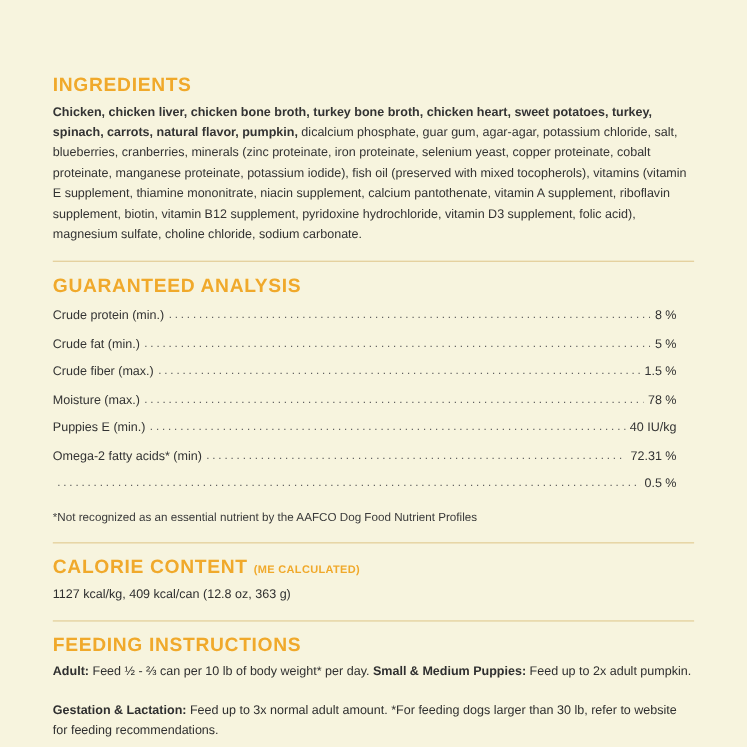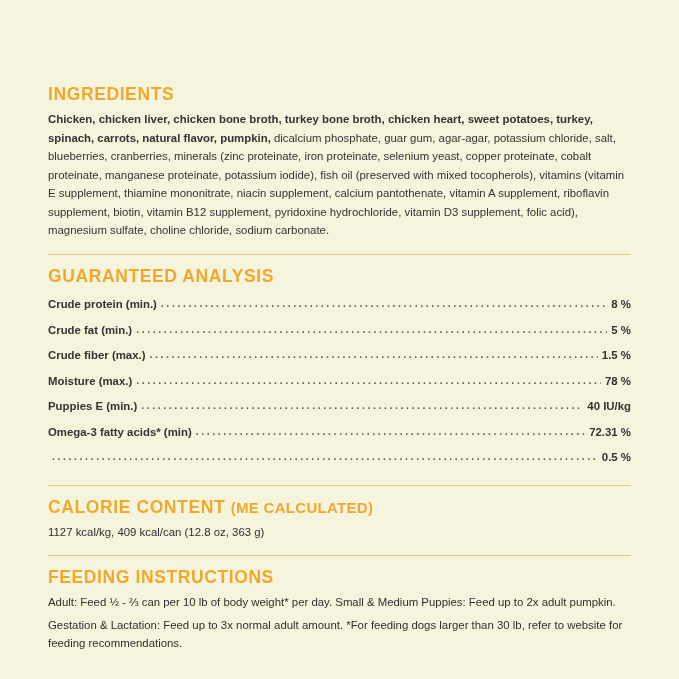--- a/index.html
+++ b/index.html
@@ -12,58 +12,57 @@
     background: #f7f4de;
     font-family: "Liberation Sans", sans-serif;
     color: #2f2f2f;
     overflow: hidden;
   }
   .page {
     position: relative;
     width: 679px;
     height: 679px;
     box-sizing: border-box;
-    padding: 85px 48px 0 48px;
+    padding: 68px 48px 0 48px;
   }
   .section {
     margin: 0;
   }
   .sec-title {
     color: #f0a92b;
     font-weight: bold;
     letter-spacing: 0.6px;
     font-size: 17.5px;
     margin: 0 0 6px 0;
     line-height: 1.1;
   }
   .sec-title .sub {
-    font-size: 15px;
+    font-size: 10px;
     letter-spacing: 0.3px;
   }
   .rule {
     border-top: 1px solid #e0c98f;
     margin: 14px 0 12px 0;
     height: 0;
   }
   .body-text {
     font-size: 11.4px;
     line-height: 1.62;
     color: #333;
     text-align: left;
   }
   .body-text b {
     font-weight: bold;
     text-align: center;
   }
   
   .ga-list {
-    margin: 2px 0 0 0;
+    margin: 2px 16px 0 0;
     padding: 0;
     list-style: none;
-    font-weight: bold;
   }
   .ga-row {
     display: flex;
     align-items: baseline;
     font-size: 11.4px;
     line-height: 1.45;
     padding: 4.5px 0;
     color: #333;
   }
   .ga-label {
@@ -92,22 +91,22 @@
   .calorie-text {
     font-size: 11.4px;
     line-height: 1.6;
     margin-top: 2px;
   }
   .feeding-p {
     font-size: 11.4px;
     line-height: 1.62;
     margin: 0 0 2px 0;
   }
-  .feeding-p b { font-weight: normal; text-align: center; }
-  .mt2 { margin-top: 4px; }
+  .feeding-p b { font-weight: bold; text-align: center; }
+  .mt2 { margin-top: 16px; }
 </style>
 </head>
 <body>
 
 <div class="page">
 
   <div class="section">
     <div class="sec-title">INGREDIENTS</div>
     <div class="body-text"><b>Chicken, chicken liver, chicken bone broth, turkey bone broth, chicken heart, sweet potatoes, turkey, spinach, carrots, natural flavor, pumpkin,</b><span> dicalcium phosphate, guar gum, agar-agar, potassium chloride, salt, blueberries, cranberries, minerals (zinc proteinate, iron proteinate, selenium yeast, copper proteinate, cobalt proteinate, manganese proteinate, potassium iodide), fish oil (preserved with mixed tocopherols), vitamins (vitamin E supplement, thiamine mononitrate, niacin supplement, calcium pantothenate, vitamin A supplement, riboflavin supplement, biotin, vitamin B12 supplement, pyridoxine hydrochloride, vitamin D3 supplement, folic acid), magnesium sulfate, choline chloride, sodium carbonate.</span></div>
   </div>
@@ -136,29 +135,30 @@
         <span class="ga-label">Moisture (max.)</span>
         <span class="ga-dots">..................................................................................................................</span>
         <span class="ga-value">78 %</span>
       </li>
       <li class="ga-row">
         <span class="ga-label">Puppies E (min.)</span>
         <span class="ga-dots">..................................................................................................................</span>
         <span class="ga-value">40 IU/kg</span>
       </li>
       <li class="ga-row">
-        <span class="ga-label">Omega-3 fatty acids* (min)</span>
+        <span class="ga-label">Omega-2 fatty acids* (min)</span>
         <span class="ga-dots">..................................................................................................................</span>
         <span class="ga-value">72.31 %</span>
       </li>
       <li class="ga-row">
         <span class="ga-dots">..................................................................................................................</span>
         <span class="ga-value">0.5 %</span>
       </li>
     </ul>
+    <div class="footnote">*Not recognized as an essential nutrient by the AAFCO Dog Food Nutrient Profiles</div>
   </div>
 
   <div class="rule"></div>
 
   <div class="section">
     <div class="sec-title"><span>CALORIE CONTENT</span> <span class="sub">(ME CALCULATED)</span></div>
     <div class="calorie-text">1127 kcal/kg, 409 kcal/can (12.8 oz, 363 g)</div>
   </div>
 
   <div class="rule"></div>

